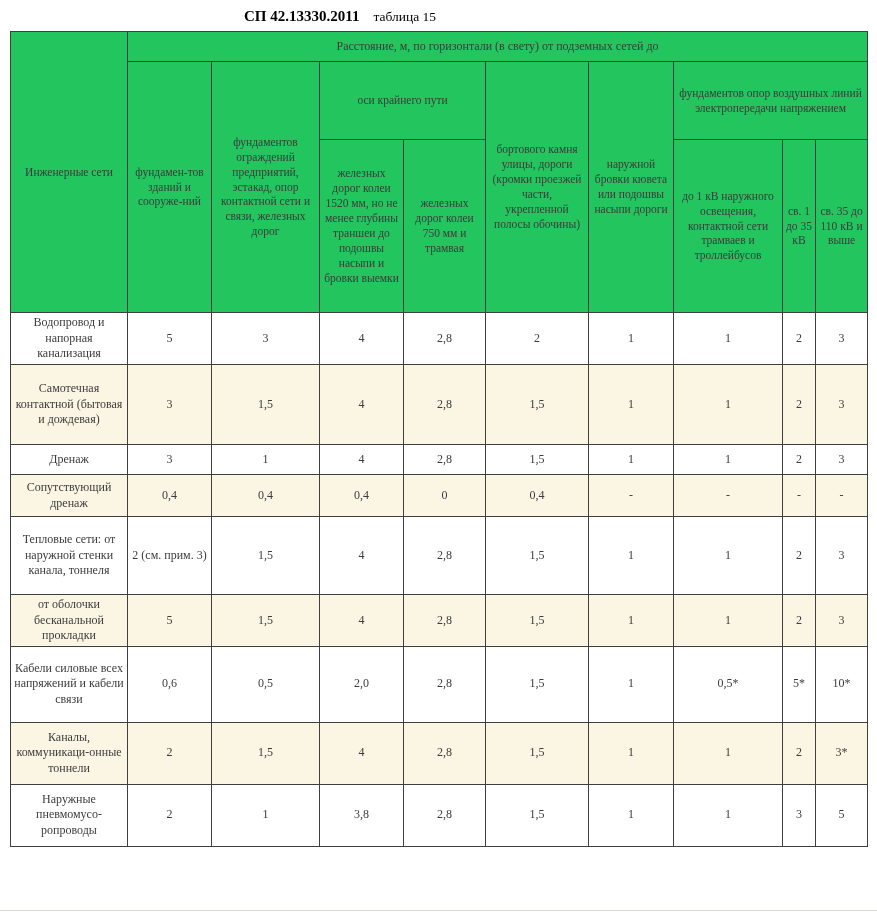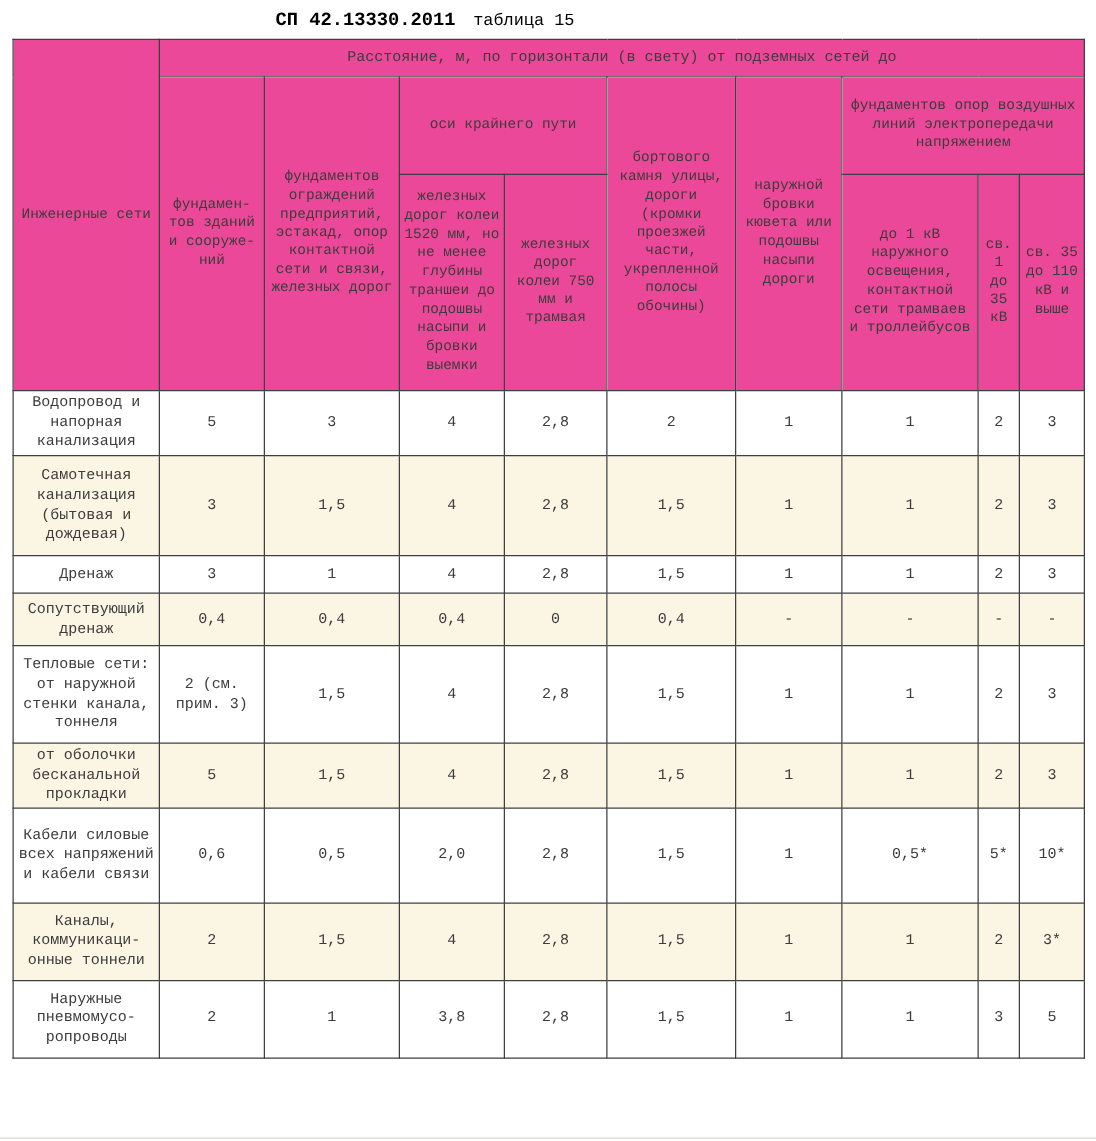--- a/index.html
+++ b/index.html
@@ -2,21 +2,21 @@
 <html lang="ru"><head>
 <meta charset="utf-8">
 <style>
   * { box-sizing: border-box; }
   html, body { margin: 0; padding: 0; background: #ffffff; }
   .page {
     position: relative;
     width: 877px;
     height: 913px;
     background: #ffffff;
-    font-family: Liberation Mono, monospace;
+    font-family: Liberation Serif, serif;
     color: #3c3c3c;
     overflow: hidden;
   }
   .title {
     width: 660px;
     margin: 7px 0 0 10px;
     text-align: center;
     white-space: nowrap;
   }
   .title .code {
@@ -38,21 +38,21 @@
   table.sp th, table.sp td {
     border: 1px solid #3f3f3f;
     text-align: center;
     vertical-align: middle;
     padding: 2px 3px;
     font-weight: normal;
     line-height: 1.3;
     overflow: hidden;
   }
   thead th {
-    background: #ec4899;
+    background: #22c55e;
     font-size: 11.5px;
   }
   thead th.span-head { font-size: 12px; }
   thead tr:nth-child(1) { height: 30px; }
   thead tr:nth-child(2) { height: 78px; }
   thead tr:nth-child(3) { height: 173px; }
   tbody td {
     background: #ffffff;
     font-size: 12px;
   }
@@ -130,21 +130,21 @@
         <td>3</td>
         <td>4</td>
         <td>2,8</td>
         <td>2</td>
         <td>1</td>
         <td>1</td>
         <td>2</td>
         <td>3</td>
       </tr>
       <tr>
-        <td>Самотечная канализация (бытовая и дождевая)</td>
+        <td>Самотечная контактной (бытовая и дождевая)</td>
         <td>3</td>
         <td>1,5</td>
         <td>4</td>
         <td>2,8</td>
         <td>1,5</td>
         <td>1</td>
         <td>1</td>
         <td>2</td>
         <td>3</td>
       </tr>

